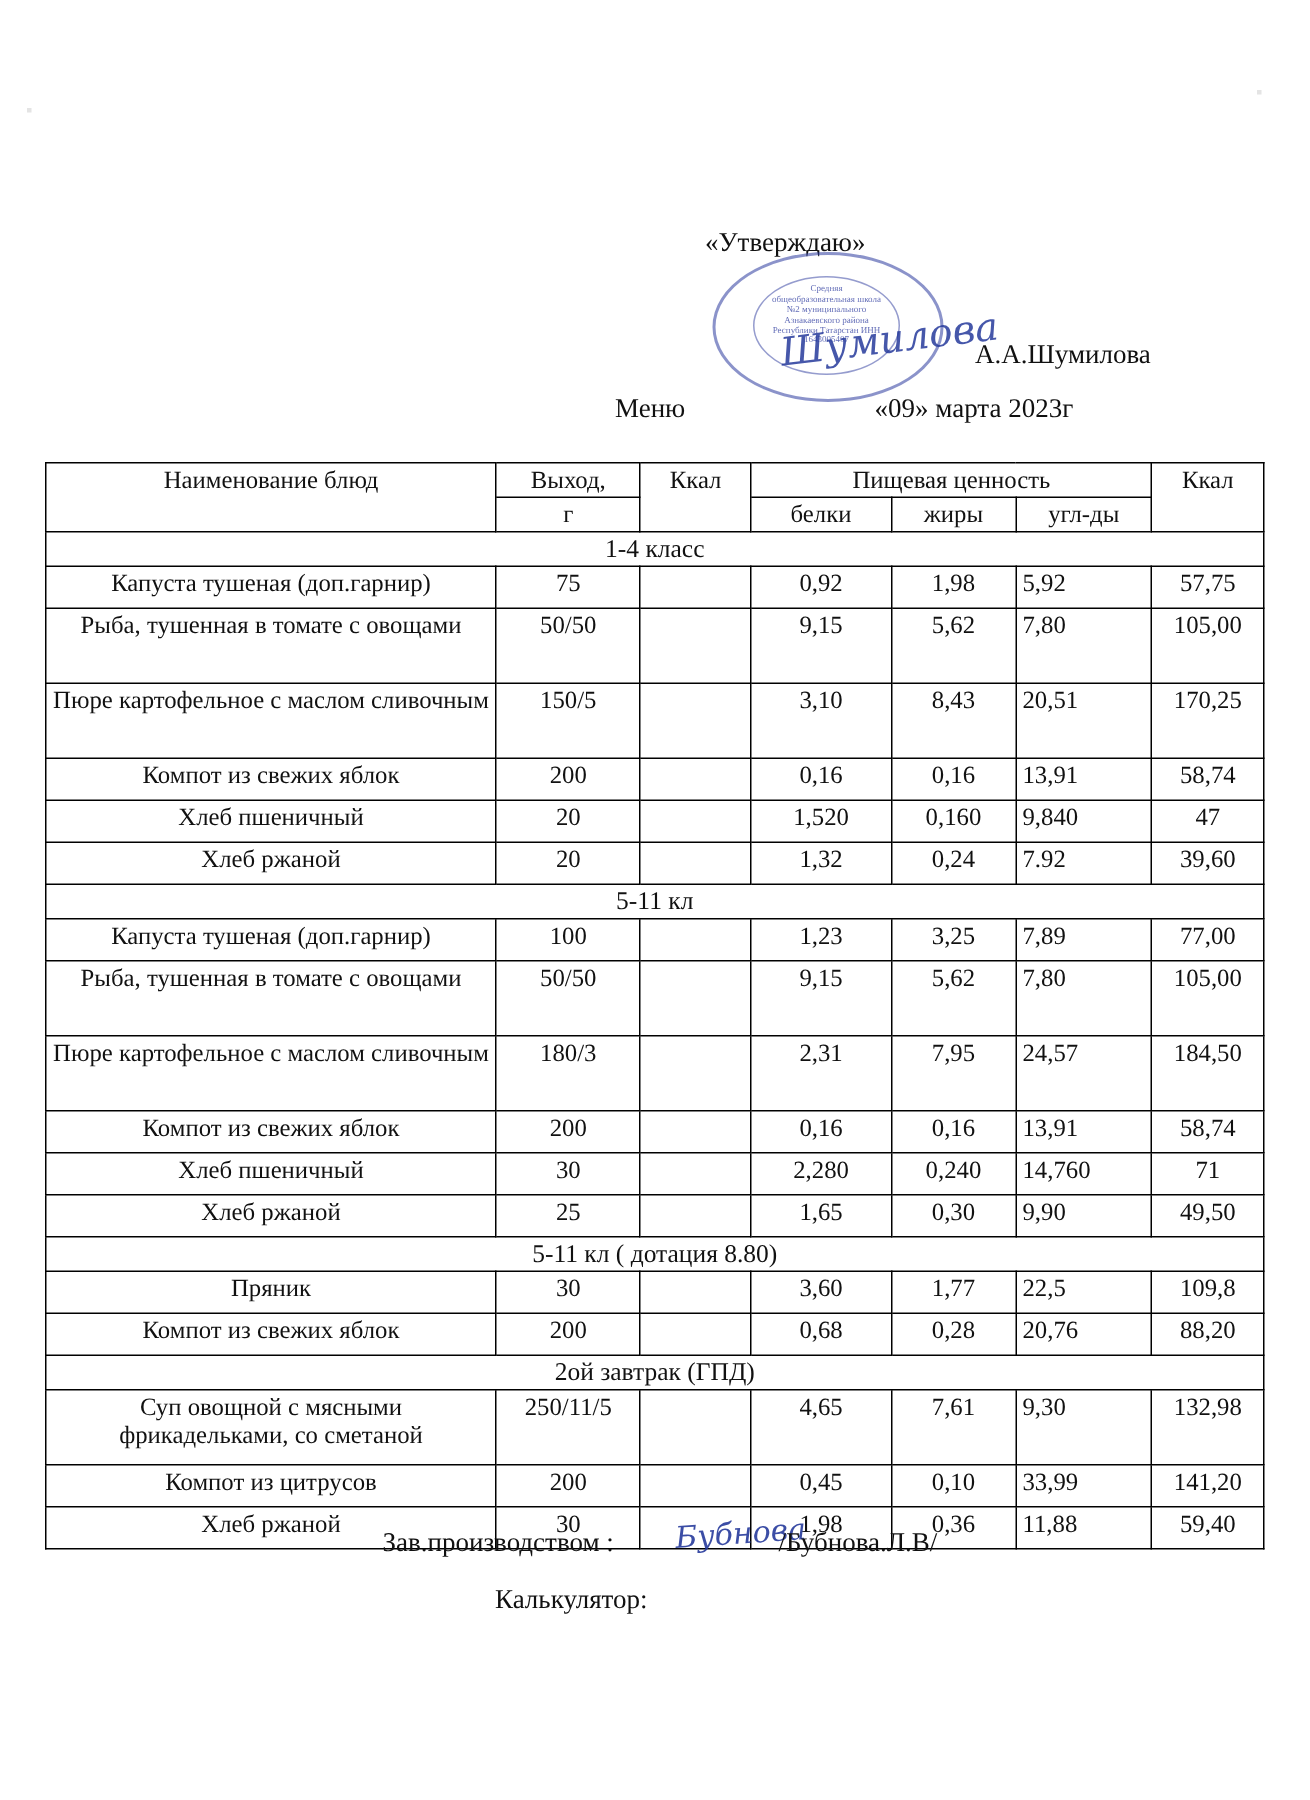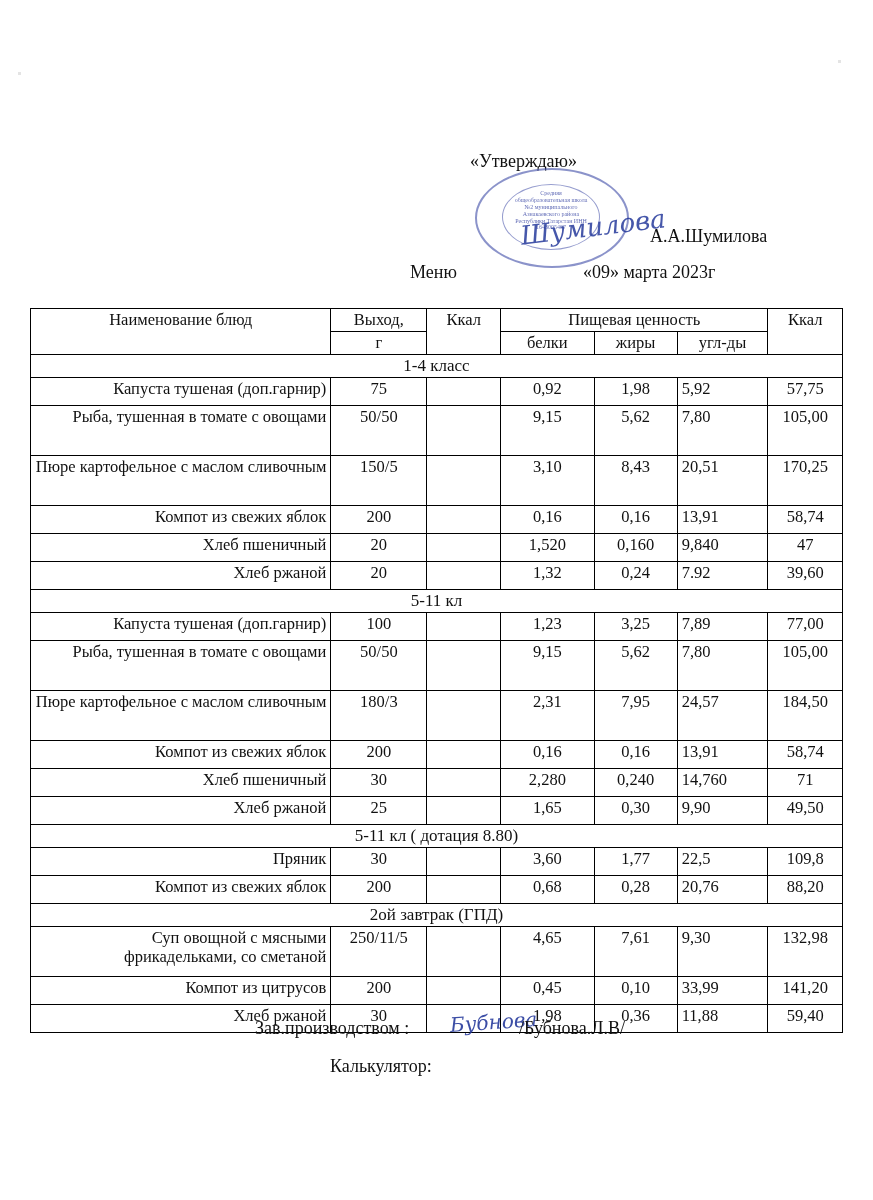--- a/index.html
+++ b/index.html
@@ -129,21 +129,21 @@
     width: 813px;
     border-collapse: collapse;
     font-size: 16.5px;
   }
   table.menu-table td, table.menu-table th {
     border: 1.5px solid #000;
     padding: 1px 4px;
     vertical-align: top;
     font-weight: normal;
   }
-  .c-name   { width: 322px; text-align: right; padding-left: 6px; }
+  .c-name   { width: 322px; text-align: center; padding-left: 6px; }
   .c-out    { width: 92px;  text-align: center; }
   .c-price  { width: 70px;  text-align: center; }
   .c-prot   { width: 92px;  text-align: center; }
   .c-fat    { width: 80px;  text-align: center; }
   .c-carb   { width: 88px;  text-align: left; }
   .c-kcal   { width: 69px;  text-align: center; }
 
   .th-center { text-align: center; vertical-align: middle; }
   .section-row td {
     text-align: center;

